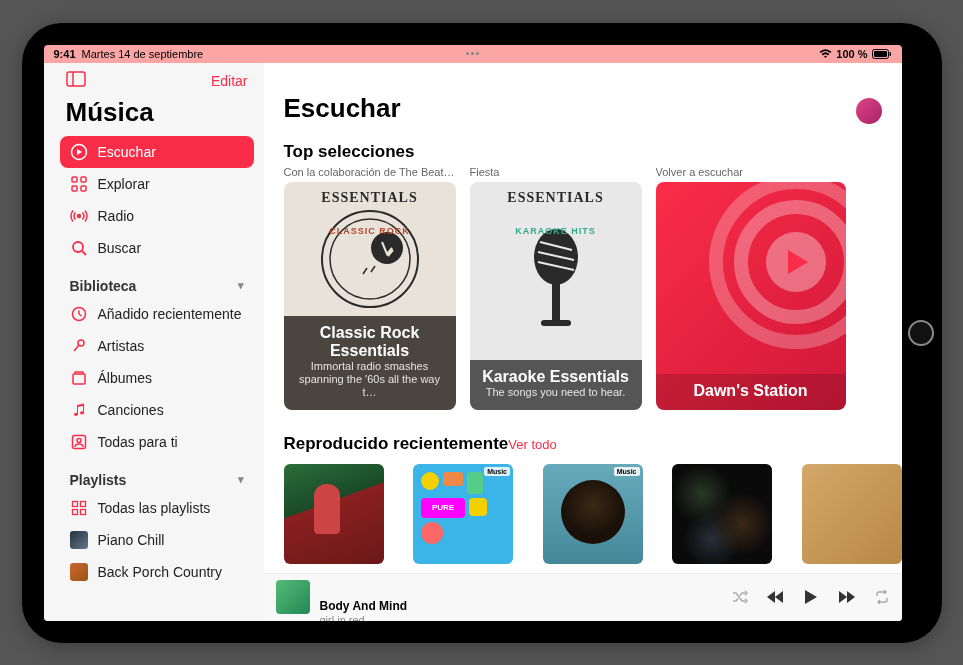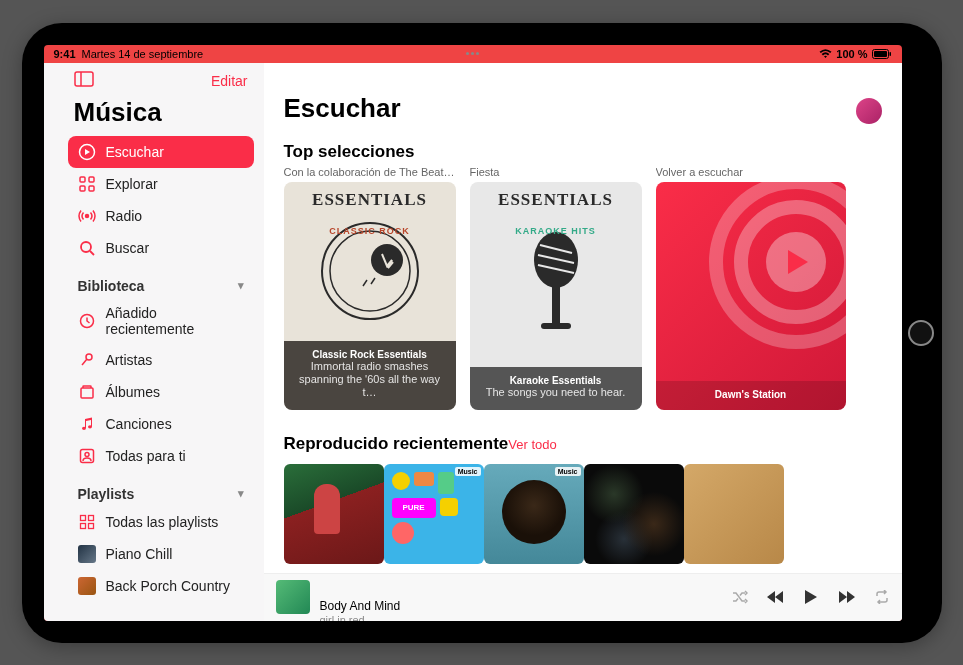--- a/index.html
+++ b/index.html
@@ -1,30 +1,30 @@
 <!DOCTYPE html>
 <html><head>
   <meta charset="utf-8">
   <style>
     * { margin: 0; padding: 0; box-sizing: border-box; font-family: -apple-system, BlinkMacSystemFont, "Helvetica Neue", sans-serif; }
     body { background: #555; display: flex; align-items: center; justify-content: center; width: 963px; height: 665px; }
     .ipad-frame { width: 920px; height: 620px; background: #000; border-radius: 40px; padding: 22px 40px 22px 22px; position: relative; box-shadow: 0 4px 20px rgba(0,0,0,0.3); }
     .home-button { position: absolute; right: 8px; top: 50%; transform: translateY(-50%); width: 26px; height: 26px; border: 2px solid #888; border-radius: 50%; background: #111; }
-    .screen { width: 100%; height: 100%; background: #ef4444; border-radius: 4px; overflow: hidden; display: flex; flex-direction: column; position: relative; }
+    .screen { width: 100%; height: 100%; background: #fca5a5; border-radius: 4px; overflow: hidden; display: flex; flex-direction: column; position: relative; }
     
     .status-bar { height: 18px; display: flex; align-items: center; padding: 0 10px; font-size: 11px; color: #000; font-weight: 600; position: relative; }
     .status-left { display: flex; gap: 6px; align-items: center; }
     .status-right { position: absolute; right: 10px; display: flex; gap: 4px; align-items: center; }
     .wifi-icon, .battery-icon { display: inline-flex; }
     .handle { position: absolute; left: 50%; transform: translateX(-50%); width: 26px; height: 4px; display: flex; gap: 2px; justify-content: center; }
     .handle span { width: 3px; height: 3px; background: #888; border-radius: 50%; }
     
     .app-body { flex: 1; display: flex; overflow: hidden; }
     
-    .sidebar { width: 220px; background: #f7f6f7; display: flex; flex-direction: column; padding: 4px 10px 0 24px; overflow-y: auto; }
+    .sidebar { width: 220px; background: #f7f6f7; display: flex; flex-direction: column; padding: 4px 10px 0 16px; overflow-y: auto; }
     .sidebar-top { display: flex; justify-content: space-between; align-items: center; padding: 4px 6px 6px 6px; }
     .sidebar-toggle { color: #fa2d48; }
     .edit-btn { color: #fa2d48; font-size: 14px; font-weight: 400; }
     .app-title { font-size: 26px; font-weight: 700; padding: 0 6px 8px 6px; }
     
     .nav-item { display: flex; align-items: center; gap: 10px; padding: 7px 10px; border-radius: 8px; font-size: 14px; color: #222; cursor: pointer; }
     .nav-item.active { background: #fa2d48; color: #fff; }
     .nav-item.active .nav-icon { color: #fff; }
     .nav-icon { width: 18px; height: 18px; display: inline-flex; align-items: center; justify-content: center; color: #fa2d48; flex-shrink: 0; }
     
@@ -43,34 +43,34 @@
     .section-row { display: flex; justify-content: flex-start; align-items: baseline; padding-right: 20px; }
     .see-all { color: #fa2d48; font-size: 13px; }
     
     .top-picks { display: flex; gap: 14px; overflow: hidden; }
     .pick-card { width: 172px; flex-shrink: 0; }
     .pick-card.wide { width: 190px; }
     .pick-sub { font-size: 11px; color: #666; padding: 2px 0 4px 0; white-space: nowrap; overflow: hidden; text-overflow: ellipsis; }
     .pick-art { width: 100%; height: 228px; border-radius: 8px; overflow: hidden; display: flex; flex-direction: column; position: relative; }
     .pick-art-top { flex: 1; display: flex; align-items: center; justify-content: center; position: relative; }
     .pick-caption { padding: 8px 10px 10px 10px; text-align: center; font-size: 11px; color: #fff; }
-    .pick-caption .t1 { font-weight: 600; font-size: 10px; }
+    .pick-caption .t1 { font-weight: 600; font-size: 16px; }
     .pick-caption .t2 { opacity: 0.85; line-height: 1.2; }
     
-    .essentials-label { position: absolute; top: 8px; left: 0; right: 0; text-align: center; font-weight: 800; letter-spacing: 1px; font-size: 17px; }
+    .essentials-label { position: absolute; top: 8px; left: 0; right: 0; text-align: center; font-weight: 800; letter-spacing: 1px; font-size: 14px; }
     .essentials-sub { position: absolute; top: 44px; left: 0; right: 0; text-align: center; font-size: 9px; letter-spacing: 1px; font-weight: 600; }
     
-    .recent-row { display: flex; overflow: hidden; padding-top: 8px; }
+    .recent-row { display: flex; overflow: hidden; padding-top: 8px; justify-content: space-between; }
     .recent-tile { width: 100px; height: 100px; border-radius: 6px; flex-shrink: 0; position: relative; }
     .mus-badge { position: absolute; top: 3px; right: 3px; font-size: 7px; background: rgba(255,255,255,0.85); padding: 1px 3px; border-radius: 2px; font-weight: 600; }
     
     .now-playing { height: 48px; border-top: 1px solid #eee; background: rgba(248,248,248,0.95); display: flex; align-items: center; padding: 0 12px; gap: 10px; }
     .np-art { width: 34px; height: 34px; border-radius: 4px; background: linear-gradient(135deg,#5b7,#285); flex-shrink: 0; }
     .np-text { flex: 1; font-size: 12px; line-height: 1.2; }
-    .np-title { font-weight: 400; margin-top: 32px; }
+    .np-title { font-weight: 700; margin-top: 32px; }
     .np-artist { color: #888; font-size: 11px; }
     .np-controls { display: flex; gap: 18px; align-items: center; }
     .np-btn { width: 18px; height: 18px; display: flex; align-items: center; justify-content: center; cursor: pointer; color: #333; }
     .np-btn.small { color: #aaa; width: 16px; }
   </style>
 </head>
 <body>
 
 <div class="ipad-frame">
   <div class="home-button"></div>

